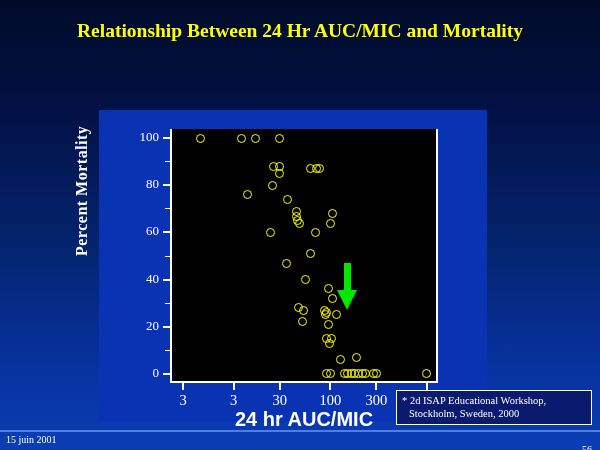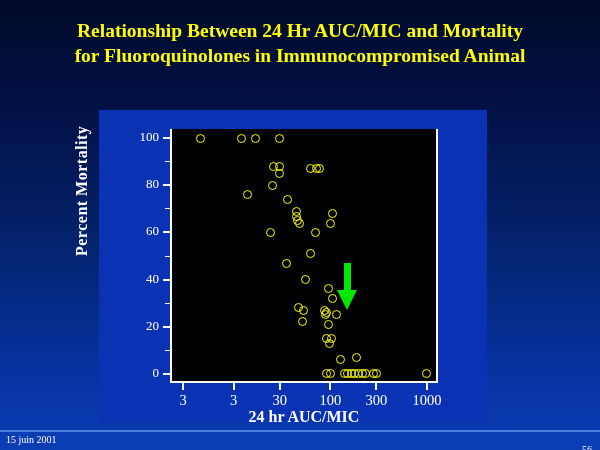--- a/index.html
+++ b/index.html
@@ -122,22 +122,22 @@
     transform-origin: left top;
     white-space: nowrap;
   }
   .xlabel {
     position: absolute;
     left: 71px;
     top: 298px;
     width: 268px;
     text-align: center;
     color: #ffffff;
-    font-size: 16px;
-    font-family: Liberation Serif, serif;
+    font-size: 20px;
+    font-family: Liberation Sans, sans-serif;
     font-weight: bold;
     white-space: nowrap;
   }
   
   .pt {
     position: absolute;
     width: 9px;
     height: 9px;
     border: 1.5px solid #ffff00;
     border-radius: 50%;
@@ -229,21 +229,20 @@
     margin-top: 10px;
   }
 </style>
 </head>
 <body>
 
 <div class="slide">
 
   <div class="title">
     <div>Relationship Between 24 Hr AUC/MIC and Mortality</div>
-    <div>for Fluoroquinolones in Immunocompromised Animal</div>
   </div>
 
   <div class="chart-panel">
 
     <div class="plot-area"></div>
     <div class="axis-line-left"></div>
 
     <div class="ylabel">Percent Mortality</div>
     <div class="xlabel">24 hr AUC/MIC</div>
 
@@ -339,20 +338,24 @@
         <div class="pt" style="left: 272.921px; top: 259.093px; border-color: rgb(255, 255, 0);"></div>
         <div class="pt" style="left: 322.634px; top: 259.093px; border-color: rgb(255, 255, 0);"></div>
       </div>
 
     <div class="arrow" style="left: 238.312px; top: 153.056px; height: 47.037px;">
       <div class="arrow-stem" style="height: 29.037px;"></div>
       <div class="arrow-head" style="top: 27.037px;"></div>
     </div>
   </div>
 
+  <div class="footnote">
+    <div>* 2d ISAP Educational Workshop,</div>
+    <div class="footnote-line2">Stockholm, Sweden, 2000</div>
+  </div>
 
   <div class="footer">
     <div class="footer-left">15 juin 2001</div>
     <div class="footer-right">56</div>
   </div>
   <div class="footer-rule"></div>
 
 </div>
 
 </body></html>

